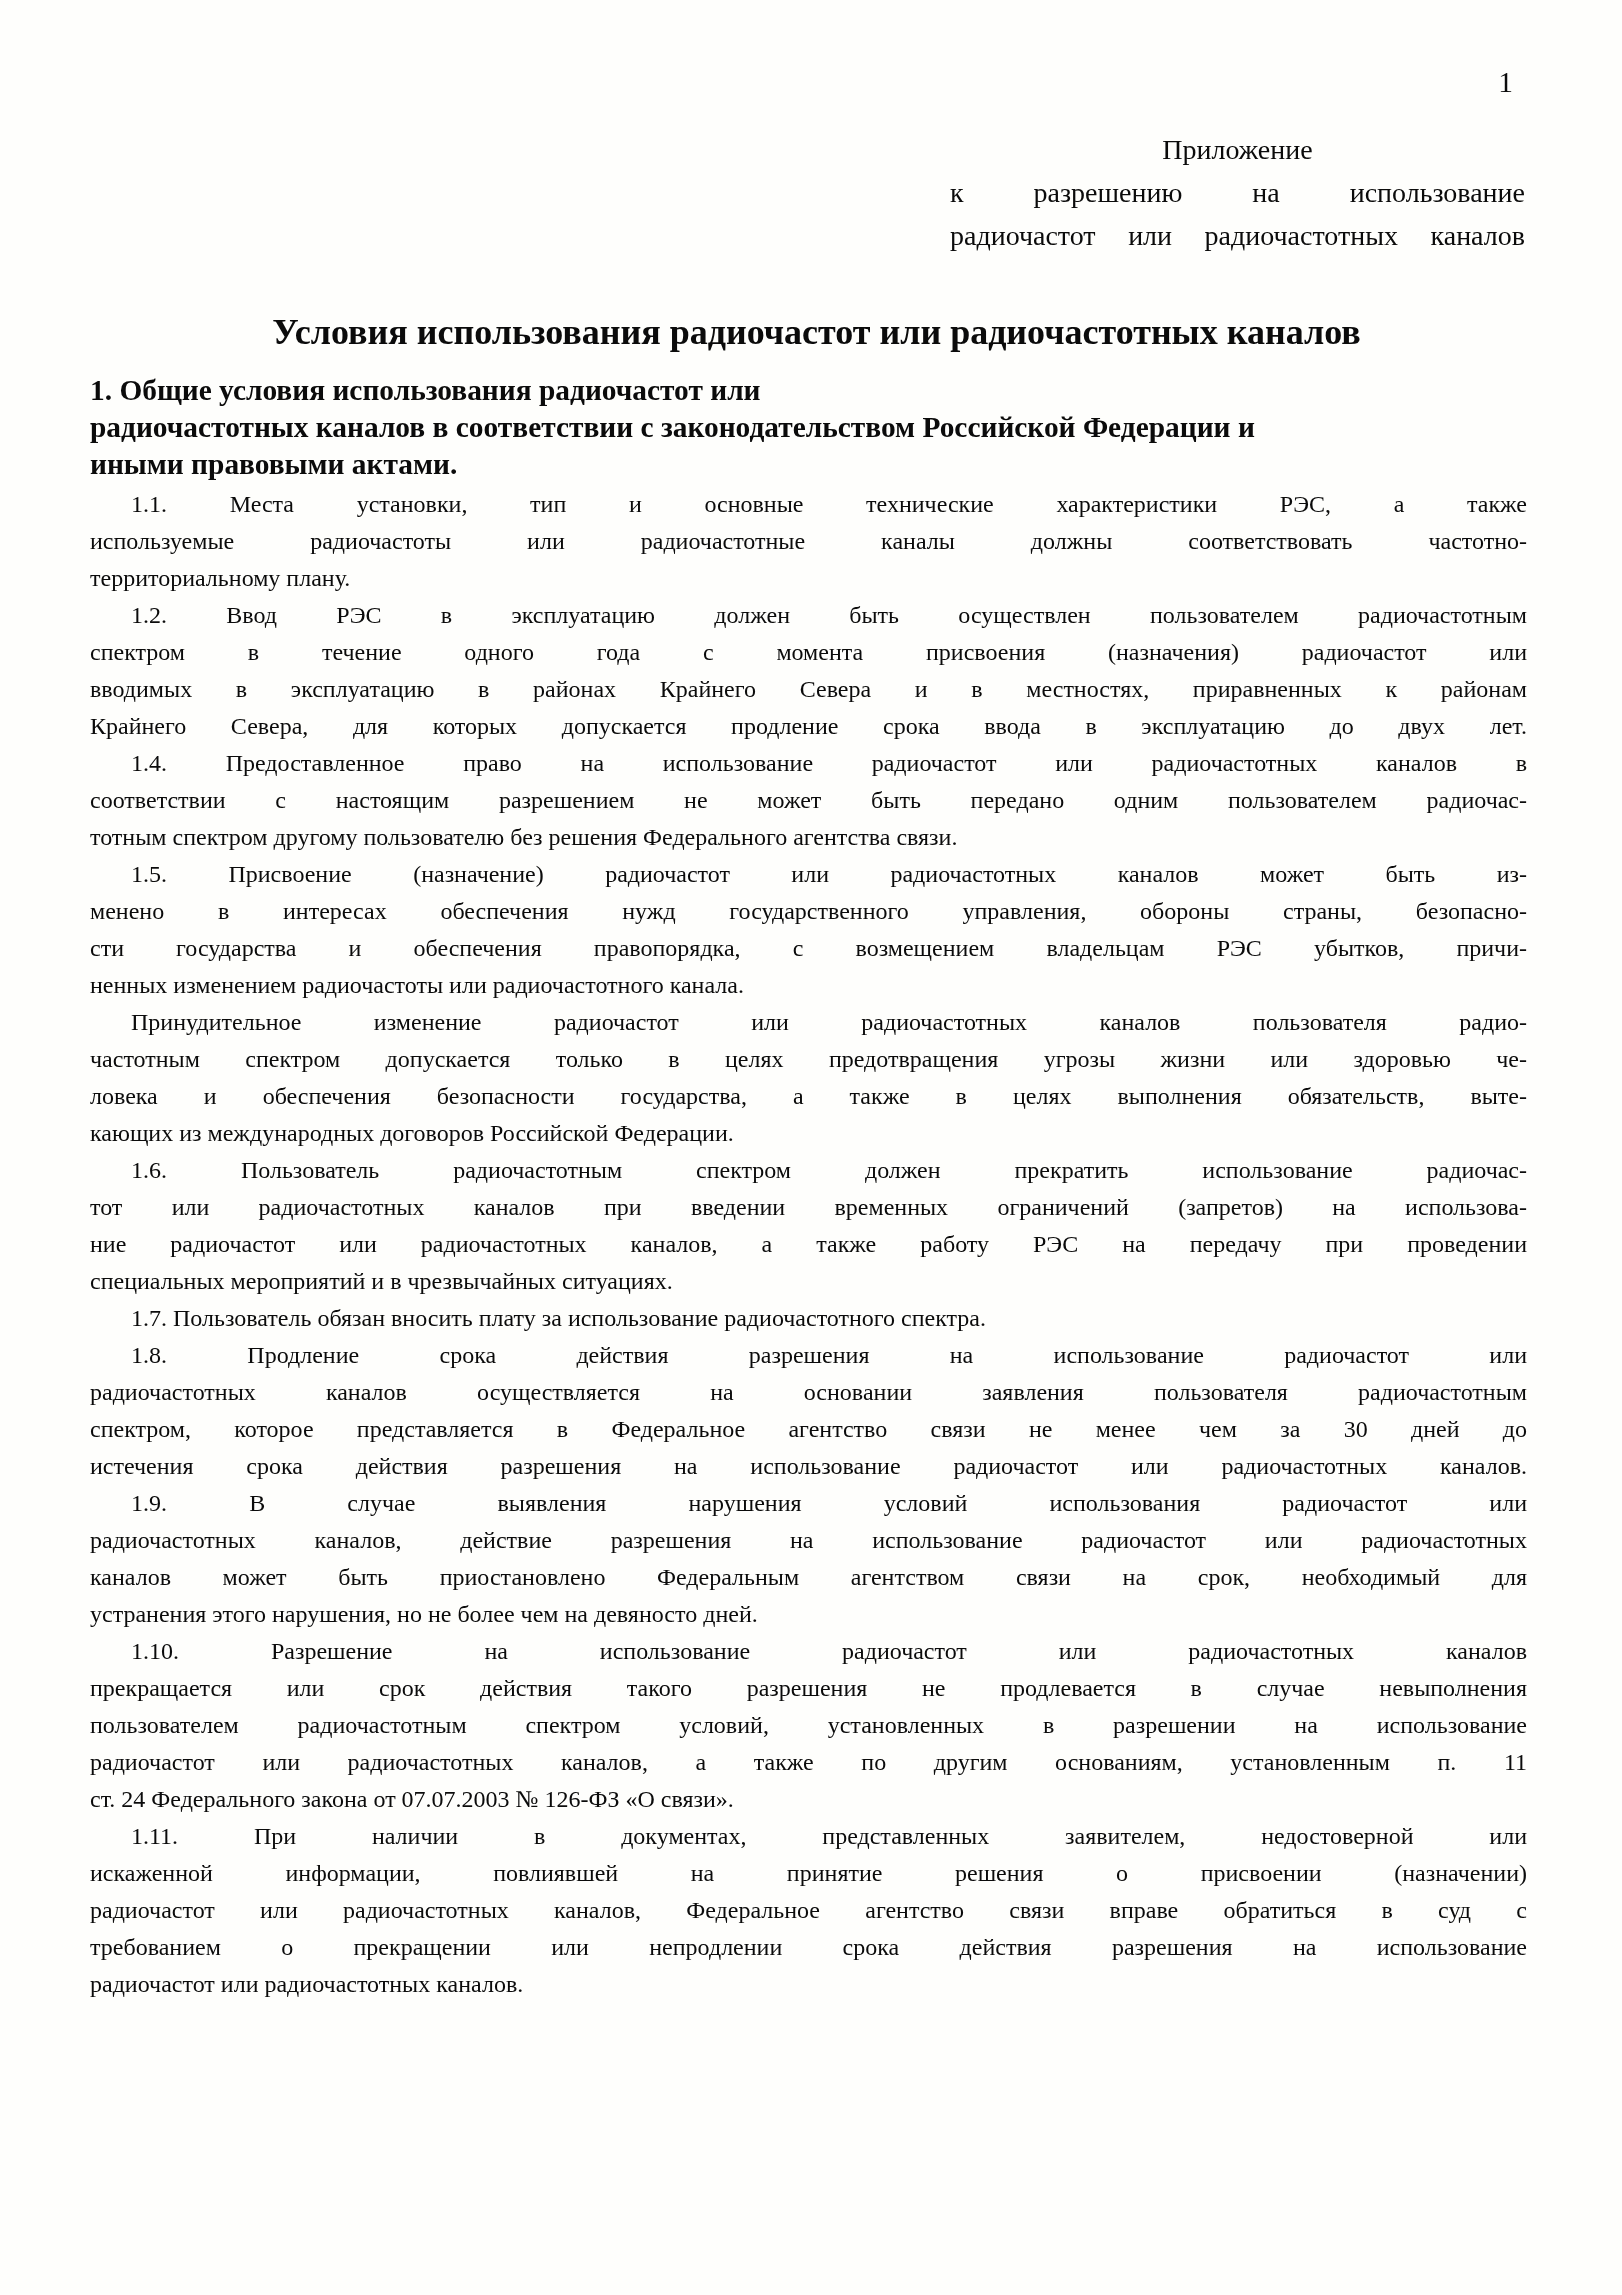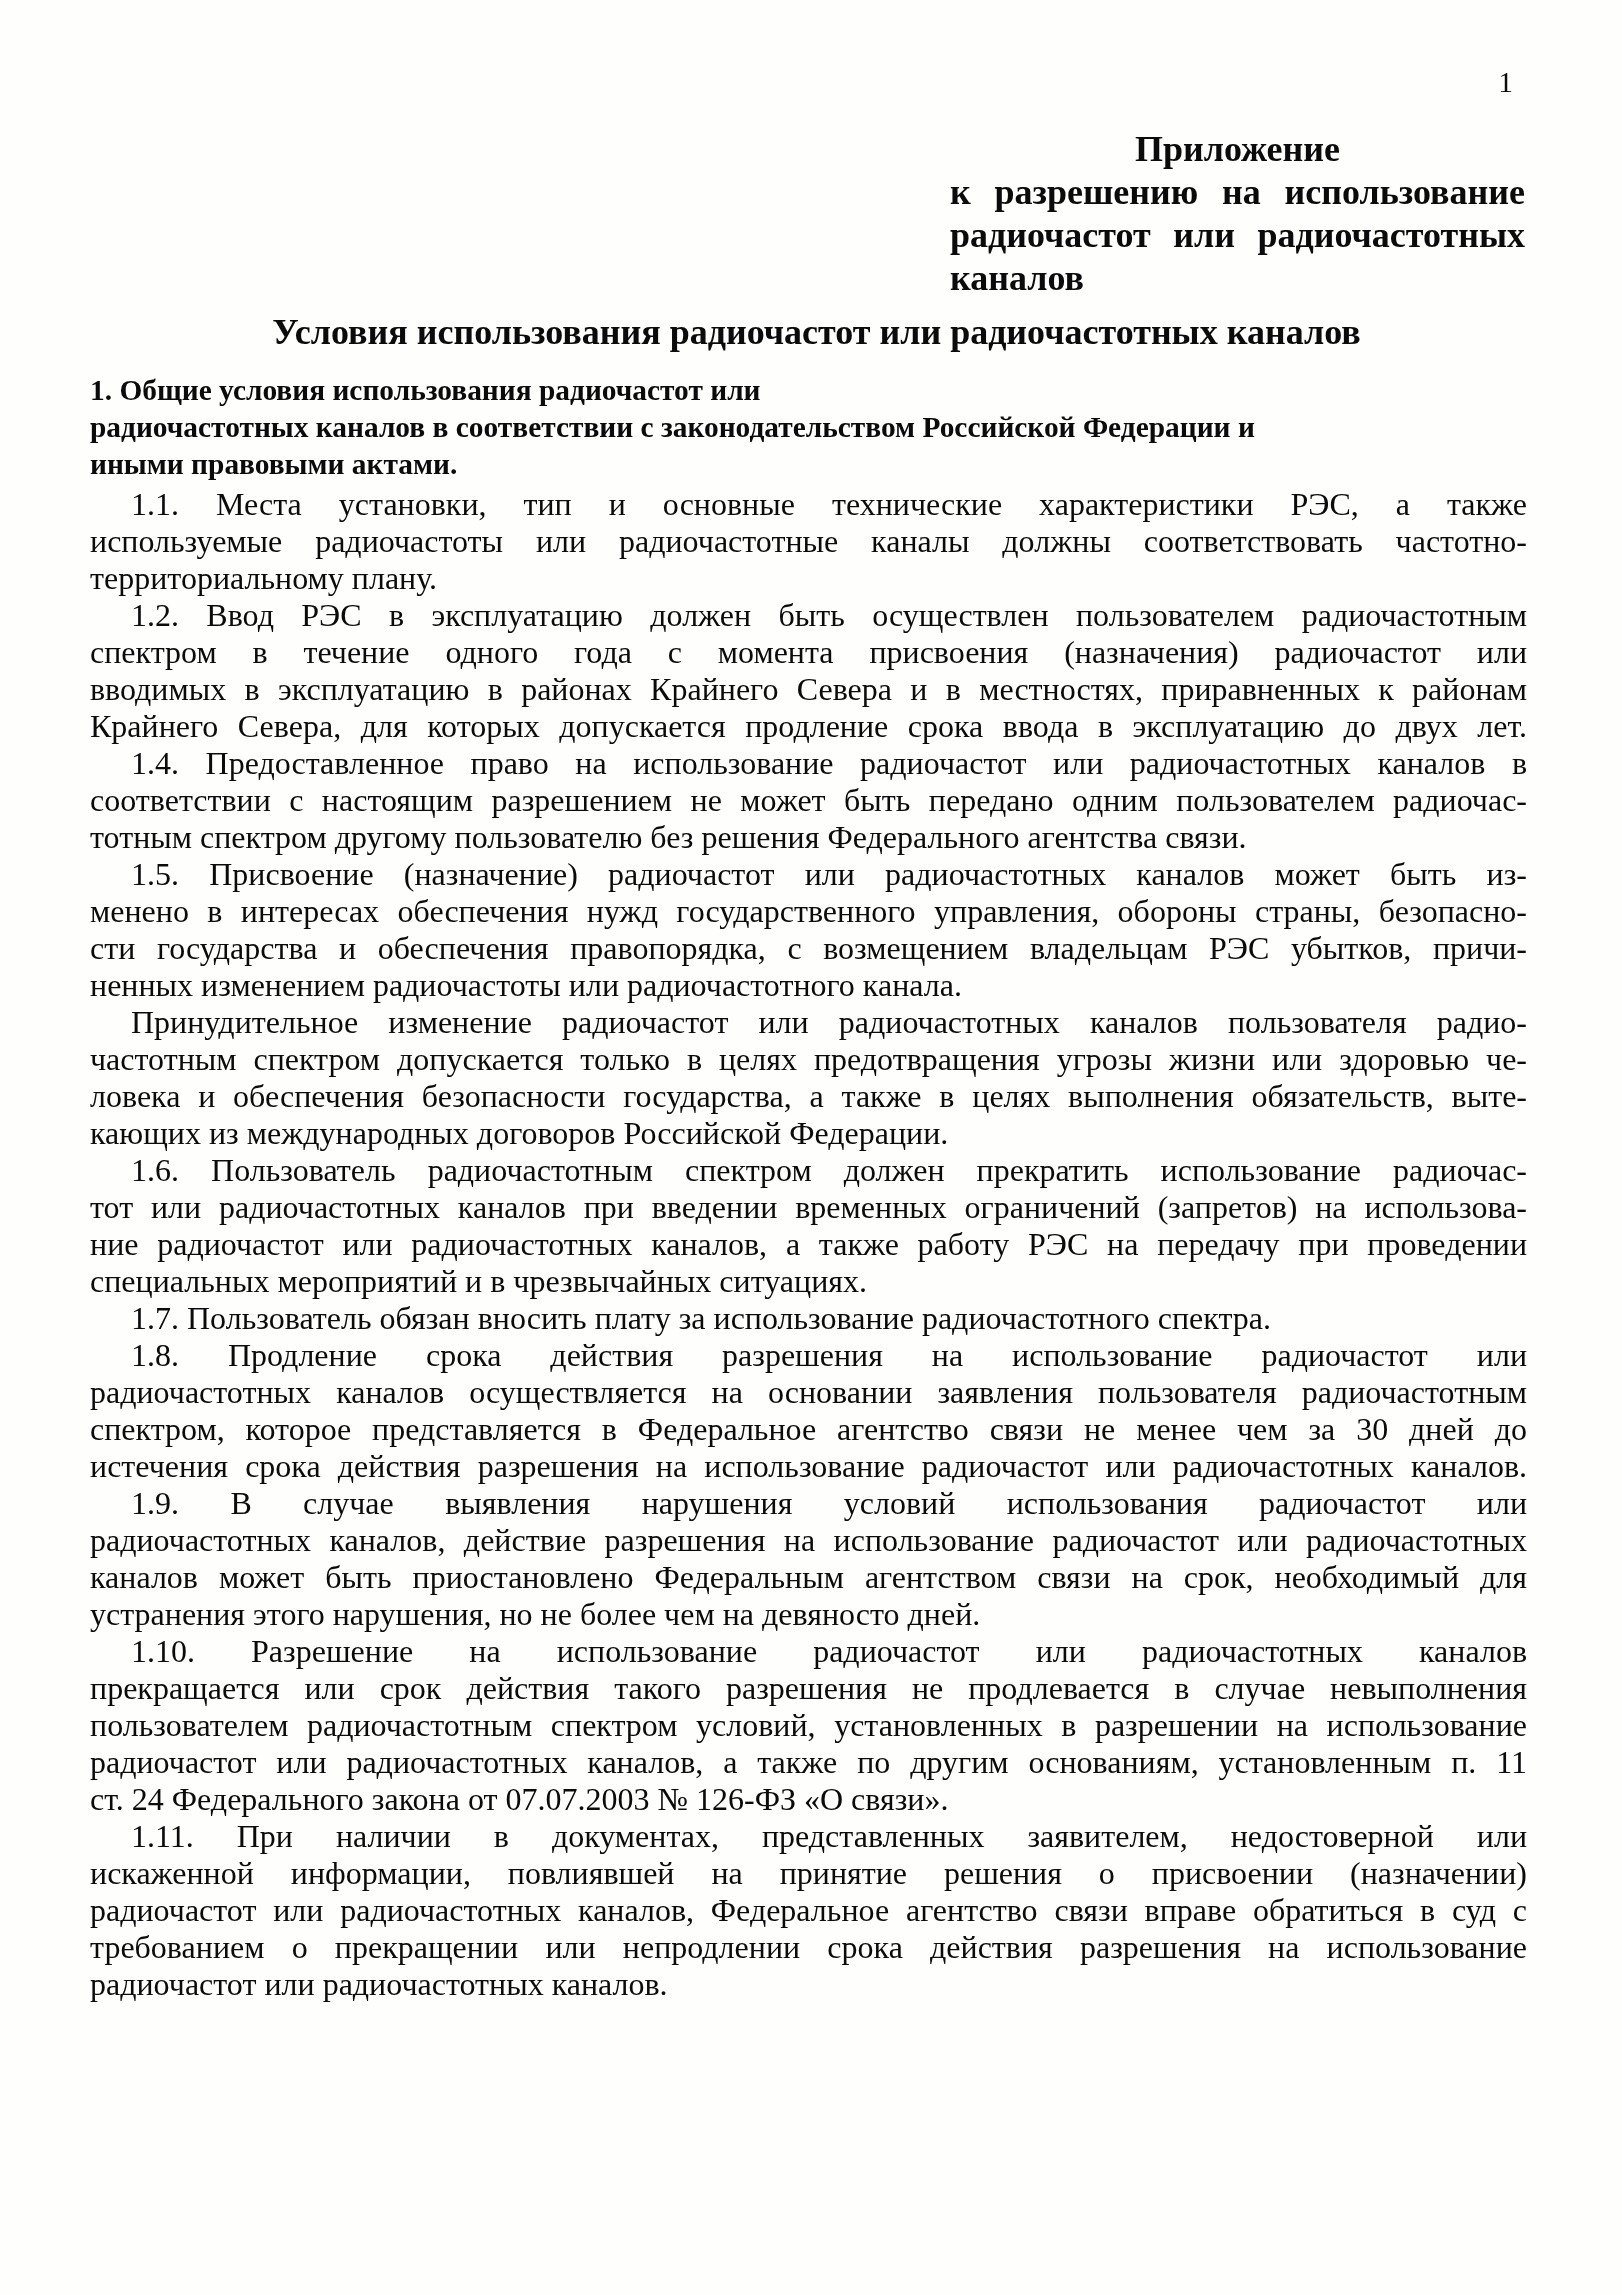--- a/index.html
+++ b/index.html
@@ -19,23 +19,22 @@
     right: 110px;
     font-size: 29.4px;
     line-height: 38px;
   }
 
   .header-block {
     position: absolute;
     top: 128px;
     left: 950px;
     width: 575px;
-    font-size: 36px;
+    font-size: 28px;
     line-height: 43px;
-    font-weight: bold;
   }
   .hline { height: 43px; }
   .hcenter { text-align: center; }
   .hjust { text-align: justify; text-align-last: justify; }
 
   .title {
     position: absolute;
     top: 301px;
     left: 90px;
     width: 1437px;
@@ -55,21 +54,21 @@
     font-size: 29.4px;
     line-height: 37px;
   }
   .shline { height: 37px; }
 
   .body-text {
     position: absolute;
     top: 486px;
     left: 90px;
     width: 1437px;
-    font-size: 32px;
+    font-size: 24px;
     line-height: 37px;
   }
   .para { margin: 0; }
   .bline { height: 37px; text-align: justify; }
   .bline.fill { text-align-last: justify; }
   .bline.lastline { text-align-last: left; }
   .bline.first { text-indent: 41px; }
 </style>
 </head>
 <body>

